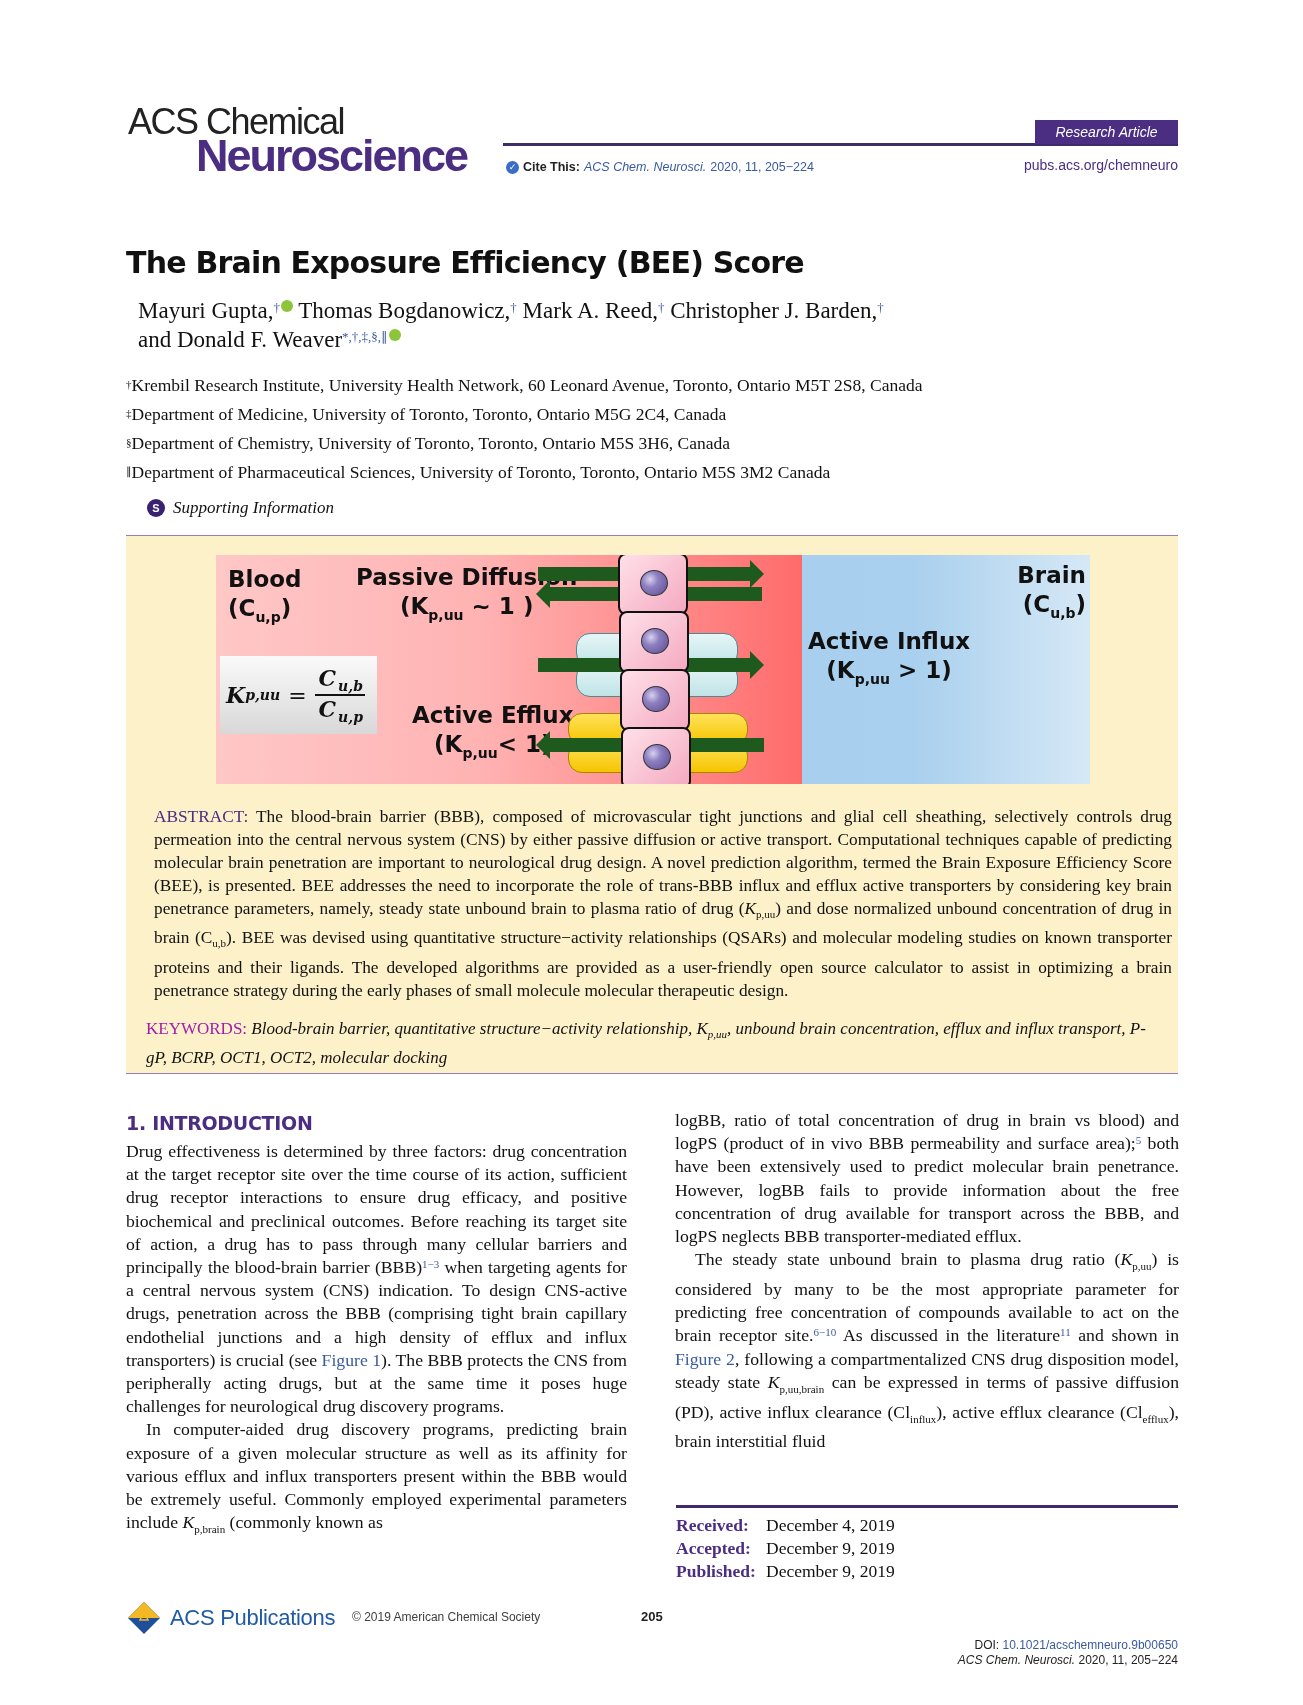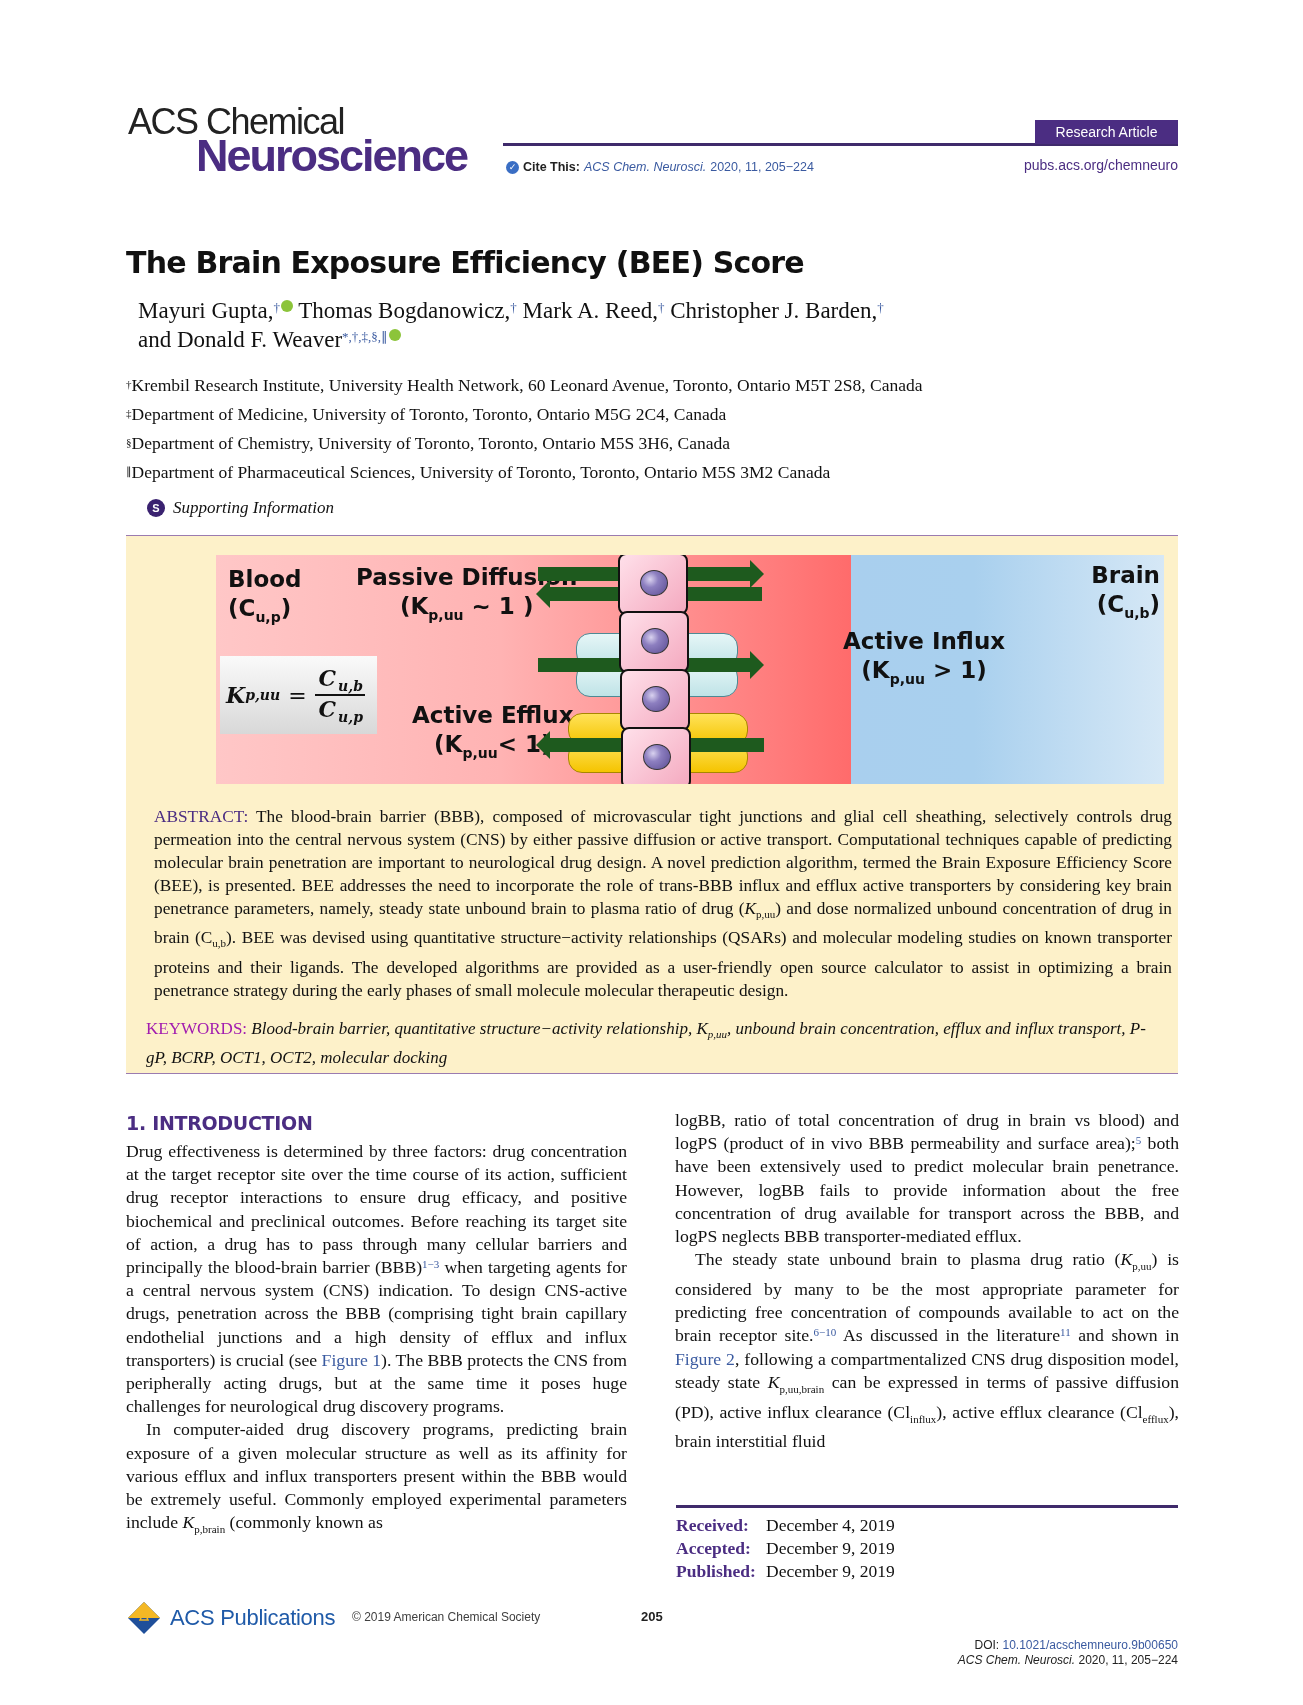--- a/index.html
+++ b/index.html
@@ -2,40 +2,40 @@
 <html><head>
 <meta charset="utf-8">
 <style>
   html, body { margin:0; padding:0; background:#fff; }
   body { width:1303px; height:1705px; position:relative; overflow:hidden; font-family:"Liberation Serif", serif; color:#111; }
   .abs { position:absolute; }
   
   .logo-top { left:128px; top:104px; font-family:"Liberation Sans", sans-serif; font-size:36px; letter-spacing:-1.5px; color:#222; line-height:1; }
   .logo-bottom { left:196px; top:133px; font-family:"Liberation Sans", sans-serif; font-weight:bold; font-size:45px; letter-spacing:-2px; color:#4b2d82; line-height:1; }
   .header-rule { left:503px; top:143px; width:675px; height:3px; background:#3f2a6b; }
-  .research-badge { left:1035px; top:120px; width:143px; height:24px; background:#4b2d82; color:#fff; font-family:"Liberation Sans", sans-serif; font-size:14px; display:flex; align-items:center; justify-content:center; }
+  .research-badge { left:1035px; top:120px; width:143px; height:24px; background:#4b2d82; color:#fff; font-family:"Liberation Sans", sans-serif; font-size:14px; display:flex; align-items:center; justify-content:center;font-style:italic; }
   .cite-row { left:506px; top:160px; font-family:"Liberation Sans", sans-serif; font-size:12.5px; display:flex; align-items:center; gap:4px; }
   .check-icon { width:13px; height:13px; border-radius:50%; background:#3a6ec4; color:#fff; font-size:9px; display:inline-flex; align-items:center; justify-content:center; }
   .cite-label { font-weight:bold; color:#222; }
   .cite-ref { color:#3a5aa0; font-style:italic; }
   .pubs-url { right:125px; top:157px; font-family:"Liberation Sans", sans-serif; font-size:14px; color:#4b2d82; }
 
   
   .title { left:126px; top:245px; font-family:"DejaVu Sans", sans-serif; font-weight:bold; font-size:30px; letter-spacing:-0.8px; color:#111; }
   .authors { left:138px; top:296px; font-size:23px; line-height:29px; color:#111; width:1000px; }
   .authors sup { font-size:13px; color:#3a5aa0; vertical-align:top; position:relative; top:-3px; }
   .orcid { display:inline-block; width:12px; height:12px; border-radius:50%; background:#8cc43a; vertical-align:top; margin-top:4px; margin-left:1px; }
   .affils { left:126px; top:371px; font-size:17.5px; line-height:29px; color:#111; }
   .affils sup { font-size:11px; vertical-align:top; position:relative; top:-1px; }
   .support { left:147px; top:498px; font-size:17px; font-style:italic; display:flex; align-items:center; gap:8px; }
   .s-icon { width:18px; height:18px; border-radius:50%; background:#3a2270; color:#fff; font-family:"Liberation Sans", sans-serif; font-weight:bold; font-size:11px; font-style:normal; display:inline-flex; align-items:center; justify-content:center; }
 
   
   .abstract-box { left:126px; top:535px; width:1052px; height:537px; background:#fdf1c9; border-top:1.5px solid #9b7bb0; border-bottom:1.5px solid #9b7bb0; }
-  .toc { left:216px; top:555px; width:948px; height:229px; overflow:hidden; background:linear-gradient(90deg,#ffc7c7 0%, #ffb3b3 30%, #ff7a7a 60%, #ff6b6b 67%, #a9cfee 67%, #a9d0ee 80%, #d6e8f6 100%); }
+  .toc { left:216px; top:555px; width:874px; height:229px; overflow:hidden; background:linear-gradient(90deg,#ffc7c7 0%, #ffb3b3 30%, #ff7a7a 60%, #ff6b6b 67%, #a9cfee 67%, #a9d0ee 80%, #d6e8f6 100%); }
   .toc-text { position:absolute; font-family:"DejaVu Sans", sans-serif; font-weight:bold; color:#111; font-size:23px; line-height:1.25; text-align:center; }
   .toc-text sub { font-size:14px; }
   .formula { position:absolute; left:4px; top:101px; width:157px; height:78px; background:linear-gradient(180deg,#fafafa,#d8d8d8); display:flex; align-items:center; font-family:"DejaVu Serif", serif; font-weight:bold; font-style:italic; font-size:22px; }
   .formula .frac { display:inline-flex; flex-direction:column; align-items:center; margin-left:8px; }
   .formula .frac span { padding:0 2px; }
   .formula .frac .num { border-bottom:2px solid #111; }
   .formula sub { font-size:14px; }
   .arrow { position:absolute; height:14px; background:#1e5a1e; }
   .arrow.right::after { content:""; position:absolute; right:-14px; top:-7px; border-left:14px solid #1e5a1e; border-top:14px solid transparent; border-bottom:14px solid transparent; }
   .arrow.left::before { content:""; position:absolute; left:-14px; top:-7px; border-right:14px solid #1e5a1e; border-top:14px solid transparent; border-bottom:14px solid transparent; }
@@ -129,21 +129,21 @@
     <span style="margin-left:8px;font-style:normal;font-weight:normal">=</span>
     <span class="frac">
       <span class="num"><span>C</span><sub>u,b</sub></span>
       <span class="den"><span>C</span><sub>u,p</sub></span>
     </span>
   </div>
   <div class="toc-text" style="left:196px;top:146px;">
     <span>Active Efflux</span><br>
     <span>(K</span><sub>p,uu</sub><span>&lt; 1)</span>
   </div>
-  <div class="toc-text" style="left:627px;top:72px;">
+  <div class="toc-text" style="left:592px;top:72px;">
     <span>Active Influx</span><br>
     <span>(K</span><sub>p,uu</sub><span> &gt; 1)</span>
   </div>
   <div class="toc-text" style="right:4px;top:6px;text-align:right;">
     <span>Brain</span><br>
     <span>(C</span><sub>u,b</sub><span>)</span>
   </div>
 
   <div class="tube teal" style="left:360px;top:78px;width:160px;height:32px;"></div>
   <div class="tube teal" style="left:360px;top:108px;width:160px;height:32px;"></div>

